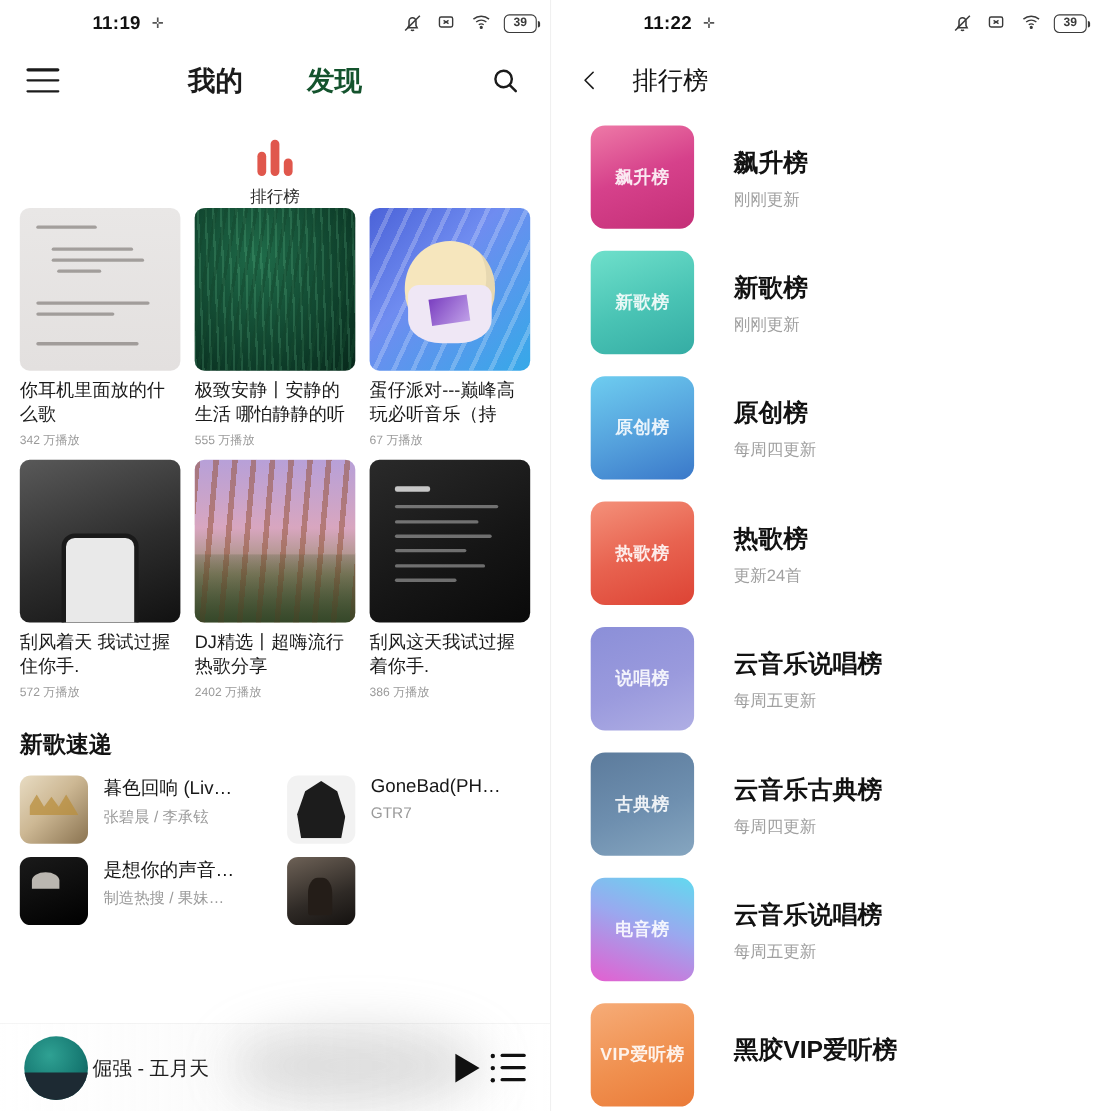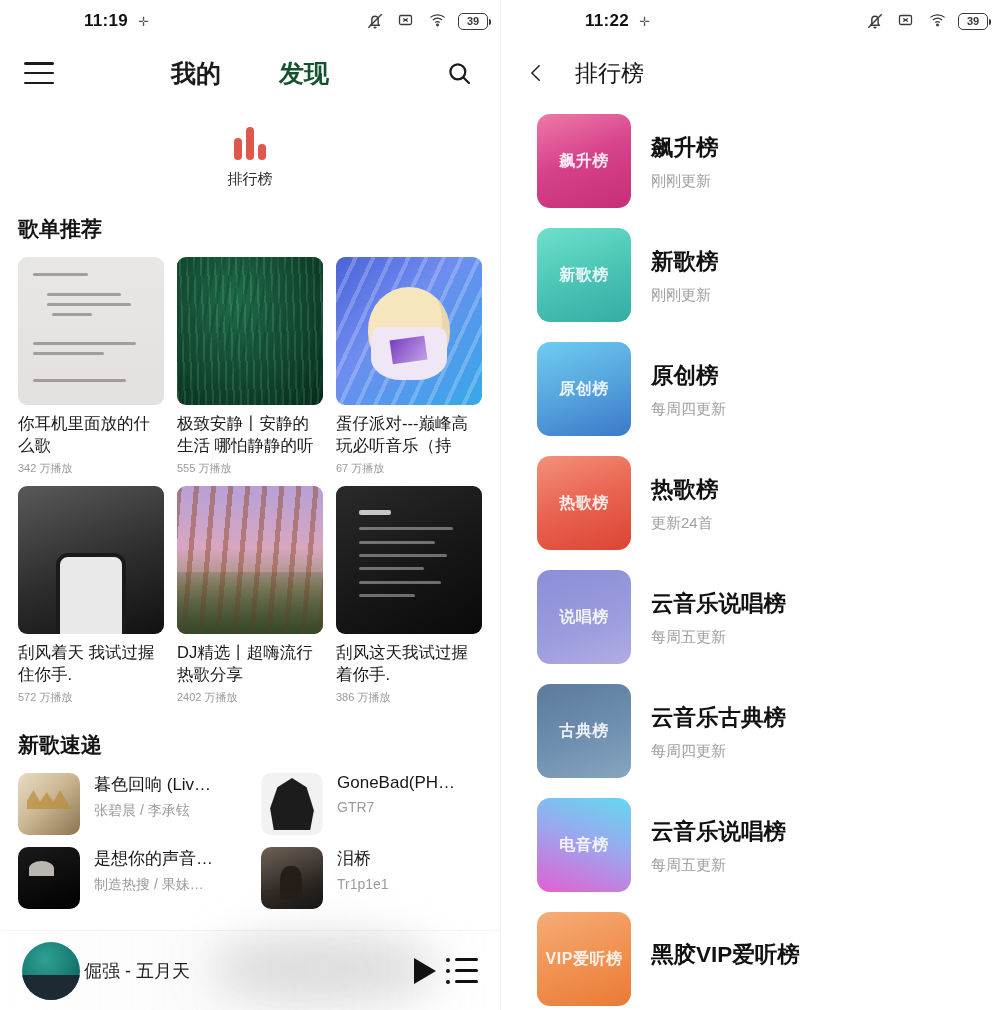--- a/index.html
+++ b/index.html
@@ -115,21 +115,21 @@
   .p-list i { display:flex; align-items:center; gap:5px; height: 4px; }
   .p-list i b { display:block; width:4px; height:4px; border-radius:50%; background:#111; }
   .p-list i u { display:block; flex:1; height:3px; background:#111; border-radius:2px; }
 
   
   .rnav { height: 62px; display:flex; align-items:center; padding: 0 22px; gap: 26px; }
   .back-btn { width: 26px; height: 30px; display:flex; align-items:center; justify-content:center; cursor:pointer; }
   .rtitle { font-size: 23px; font-weight: 500; color: #141414; }
 
   .rank-list { padding: 0 0 0 0; overflow: hidden; height: 925px; }
-  .rank-row { display:flex; align-items:center; gap: 20px; padding: 10px 7px 10px 36px; cursor:pointer; }
+  .rank-row { display:flex; align-items:center; gap: 36px; padding: 10px 7px 10px 36px; cursor:pointer; }
   .rank-tile {
     width: 94px; height: 94px; border-radius: 13px; flex: 0 0 94px;
     display:flex; align-items:center; justify-content:center;
     font-size: 16px; font-weight: 700; color: rgba(255,255,255,.88);
     letter-spacing: .5px;
   }
   .rank-meta { display:flex; flex-direction:column; gap: 9px; }
   .rank-name { font-size: 22.5px; font-weight: 700; color: #121212; }
   .rank-sub { font-size: 15px; color: #a0a0a0; }
 </style>
@@ -190,21 +190,20 @@
 
     <div class="rank-entry">
       <div class="bars">
           <i></i>
           <i></i>
           <i></i>
         </div>
       <span>排行榜</span>
     </div>
 
-    <div class="section-title">歌单推荐</div>
 
     <div class="pl-grid">
       <div class="pl-card">
         <div class="pl-cover cov-note">
           <div class="lines">
               <div style="width:46%"></div>
               <div style="width:0"></div>
               <div style="width:62%;margin-left:12%"></div>
               <div style="width:70%;margin-left:12%"></div>
               <div style="width:34%;margin-left:16%"></div>
@@ -285,24 +284,20 @@
       </div>
       <div class="song-row">
         <div class="song-cover sc3"></div>
         <div class="song-txt">
           <div class="song-title">是想你的声音…</div>
           <div class="song-artist">制造热搜 / 果妹…</div>
         </div>
       </div>
       <div class="song-row">
         <div class="song-cover sc4"></div>
-        <div class="song-txt">
-          <div class="song-title">泪桥</div>
-          <div class="song-artist">Tr1p1e1</div>
-        </div>
       </div>
     </div>
 
     <div class="player">
       <div class="blur-blob"></div>
       <div class="p-cover pc-left"></div>
       <div class="p-title">倔强 - 五月天</div>
       <div class="p-play">
           <div class="tri"></div>
         </div>

